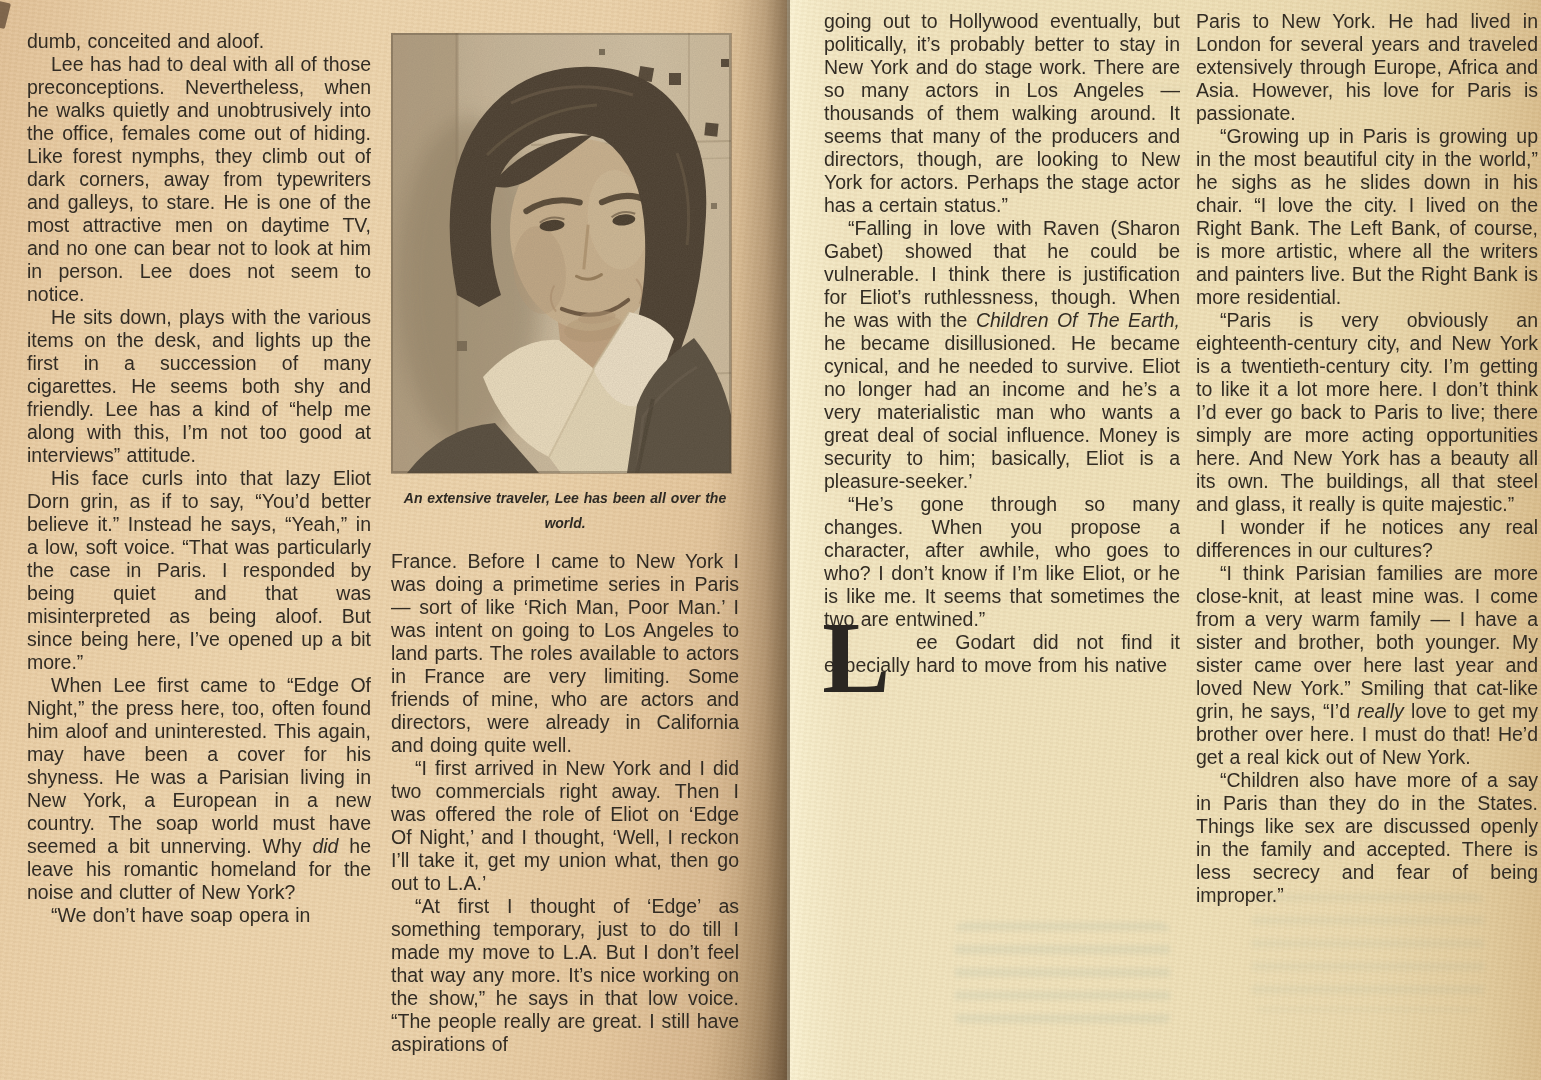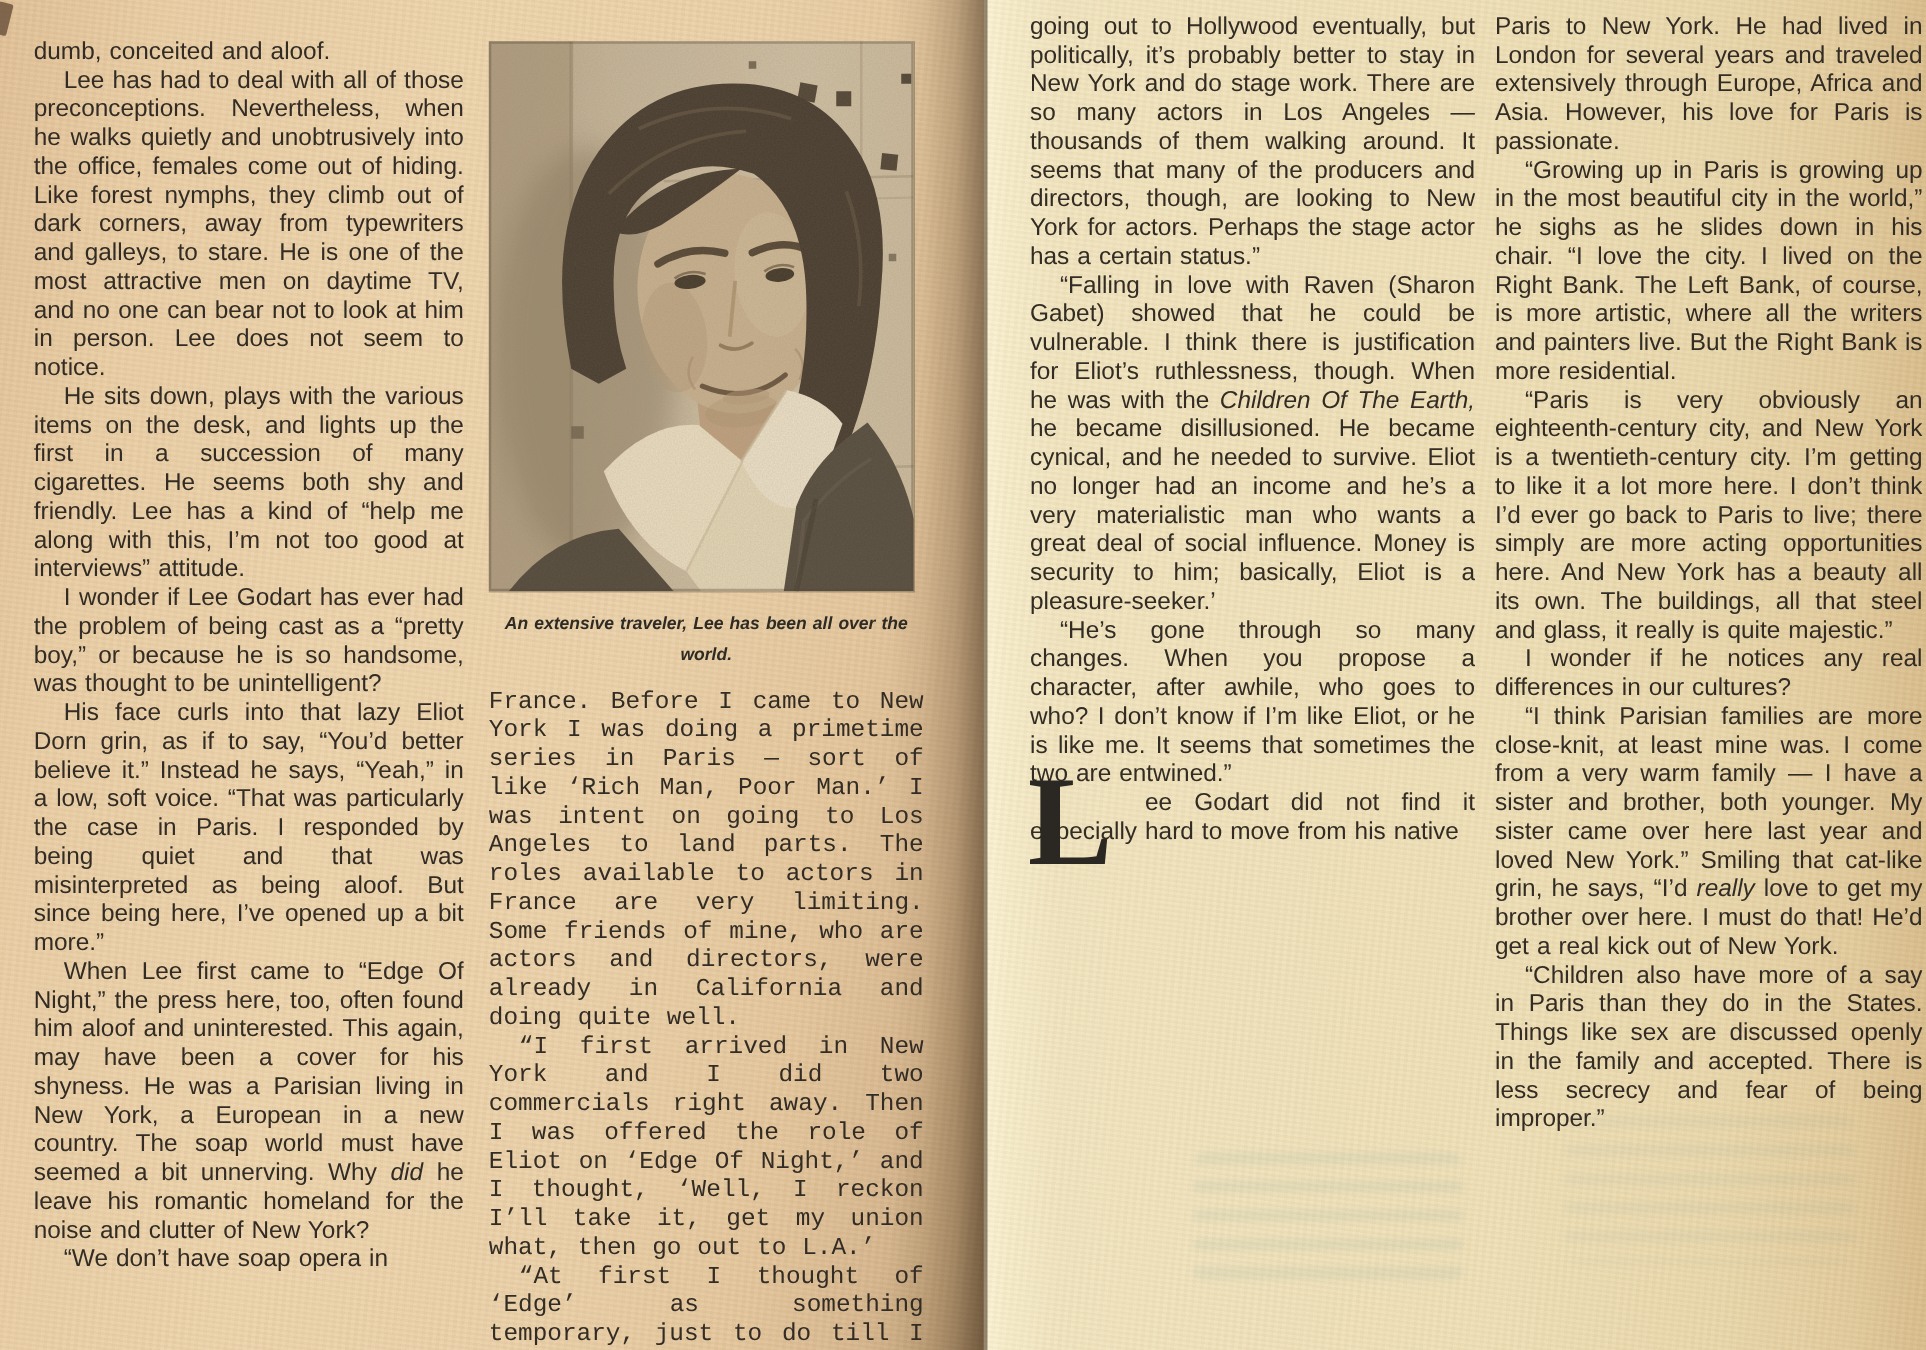--- a/index.html
+++ b/index.html
@@ -62,21 +62,21 @@
     box-shadow:0 0 0 1px rgba(70,55,40,.35), 0 0 6px rgba(70,55,40,.25) inset;
     background:#c9bca5;
   }
   .photo-frame svg{display:block;}
   .caption{
     margin-top:13px;padding:0 6px;
     font-weight:bold;font-style:italic;text-align:center;
     font-size:14px;line-height:25px;color:#2e2a24;
   }
   .col2-text{margin-top:14px;text-align:justify;font-size:19.5px;line-height:23px;}
-  .col2-text p{margin:0;font-family:Liberation Mono, monospace;}
+  .col2-text p{margin:0;}
   .col2-text p.indent{text-indent:24px;}
 
   
   .dropcap-para{position:relative;margin-top:48px;text-indent:0;}
   .dropcap-para .body-after-cap{display:block;text-indent:92px;}
   .dropcap{
     position:absolute;left:-2px;top:-24px;
     font-family:"Liberation Serif",serif;font-weight:bold;
     font-size:102px;line-height:1;color:#2b2722;
     letter-spacing:-2px;
@@ -114,21 +114,20 @@
   <div class="corner-mark"></div>
 
   <div class="ghost ghost-1"></div>
   <div class="ghost ghost-2"></div>
   <div class="ghost ghost-3"></div>
 
   <div class="col col-1">
       <p><span>dumb, conceited and aloof.</span></p>
       <p class="indent"><span>Lee has had to deal with all of those preconceptions. Nevertheless, when he walks quietly and unobtrusively into the office, females come out of hiding. Like forest nymphs, they climb out of dark corners, away from typewriters and galleys, to stare. He is one of the most attractive men on daytime TV, and no one can bear not to look at him in person. Lee does not seem to notice.</span></p>
       <p class="indent"><span>He sits down, plays with the various items on the desk, and lights up the first in a succession of many cigarettes. He seems both shy and friendly. Lee has a kind of “help me along with this, I’m not too good at interviews” attitude.</span></p>
-      <p class="indent"><span>I wonder if Lee Godart has ever had the problem of being cast as a “pretty boy,” or because he is so handsome, was thought to be unintelligent?</span></p>
       <p class="indent"><span>His face curls into that lazy Eliot Dorn grin, as if to say, “You’d better believe it.” Instead he says, “Yeah,” in a low, soft voice. “That was particularly the case in Paris. I responded by being quiet and that was misinterpreted as being aloof. But since being here, I’ve opened up a bit more.”</span></p>
       <p class="indent"><span>When Lee first came to “Edge Of Night,” the press here, too, often found him aloof and uninterested. This again, may have been a cover for his shyness. He was a Parisian living in New York, a European in a new country. The soap world must have seemed a bit unnerving. Why </span><i>did</i><span> he leave his romantic homeland for the noise and clutter of New York?</span></p>
       <p class="indent"><span>“We don’t have soap opera in</span></p>
     </div>
 
   <div class="col col-2">
     <figure class="photo-frame">
       <svg width="340" height="440" viewBox="0 0 340 440">
         <defs>
           <filter id="softblur" x="-40%" y="-40%" width="180%" height="180%">

